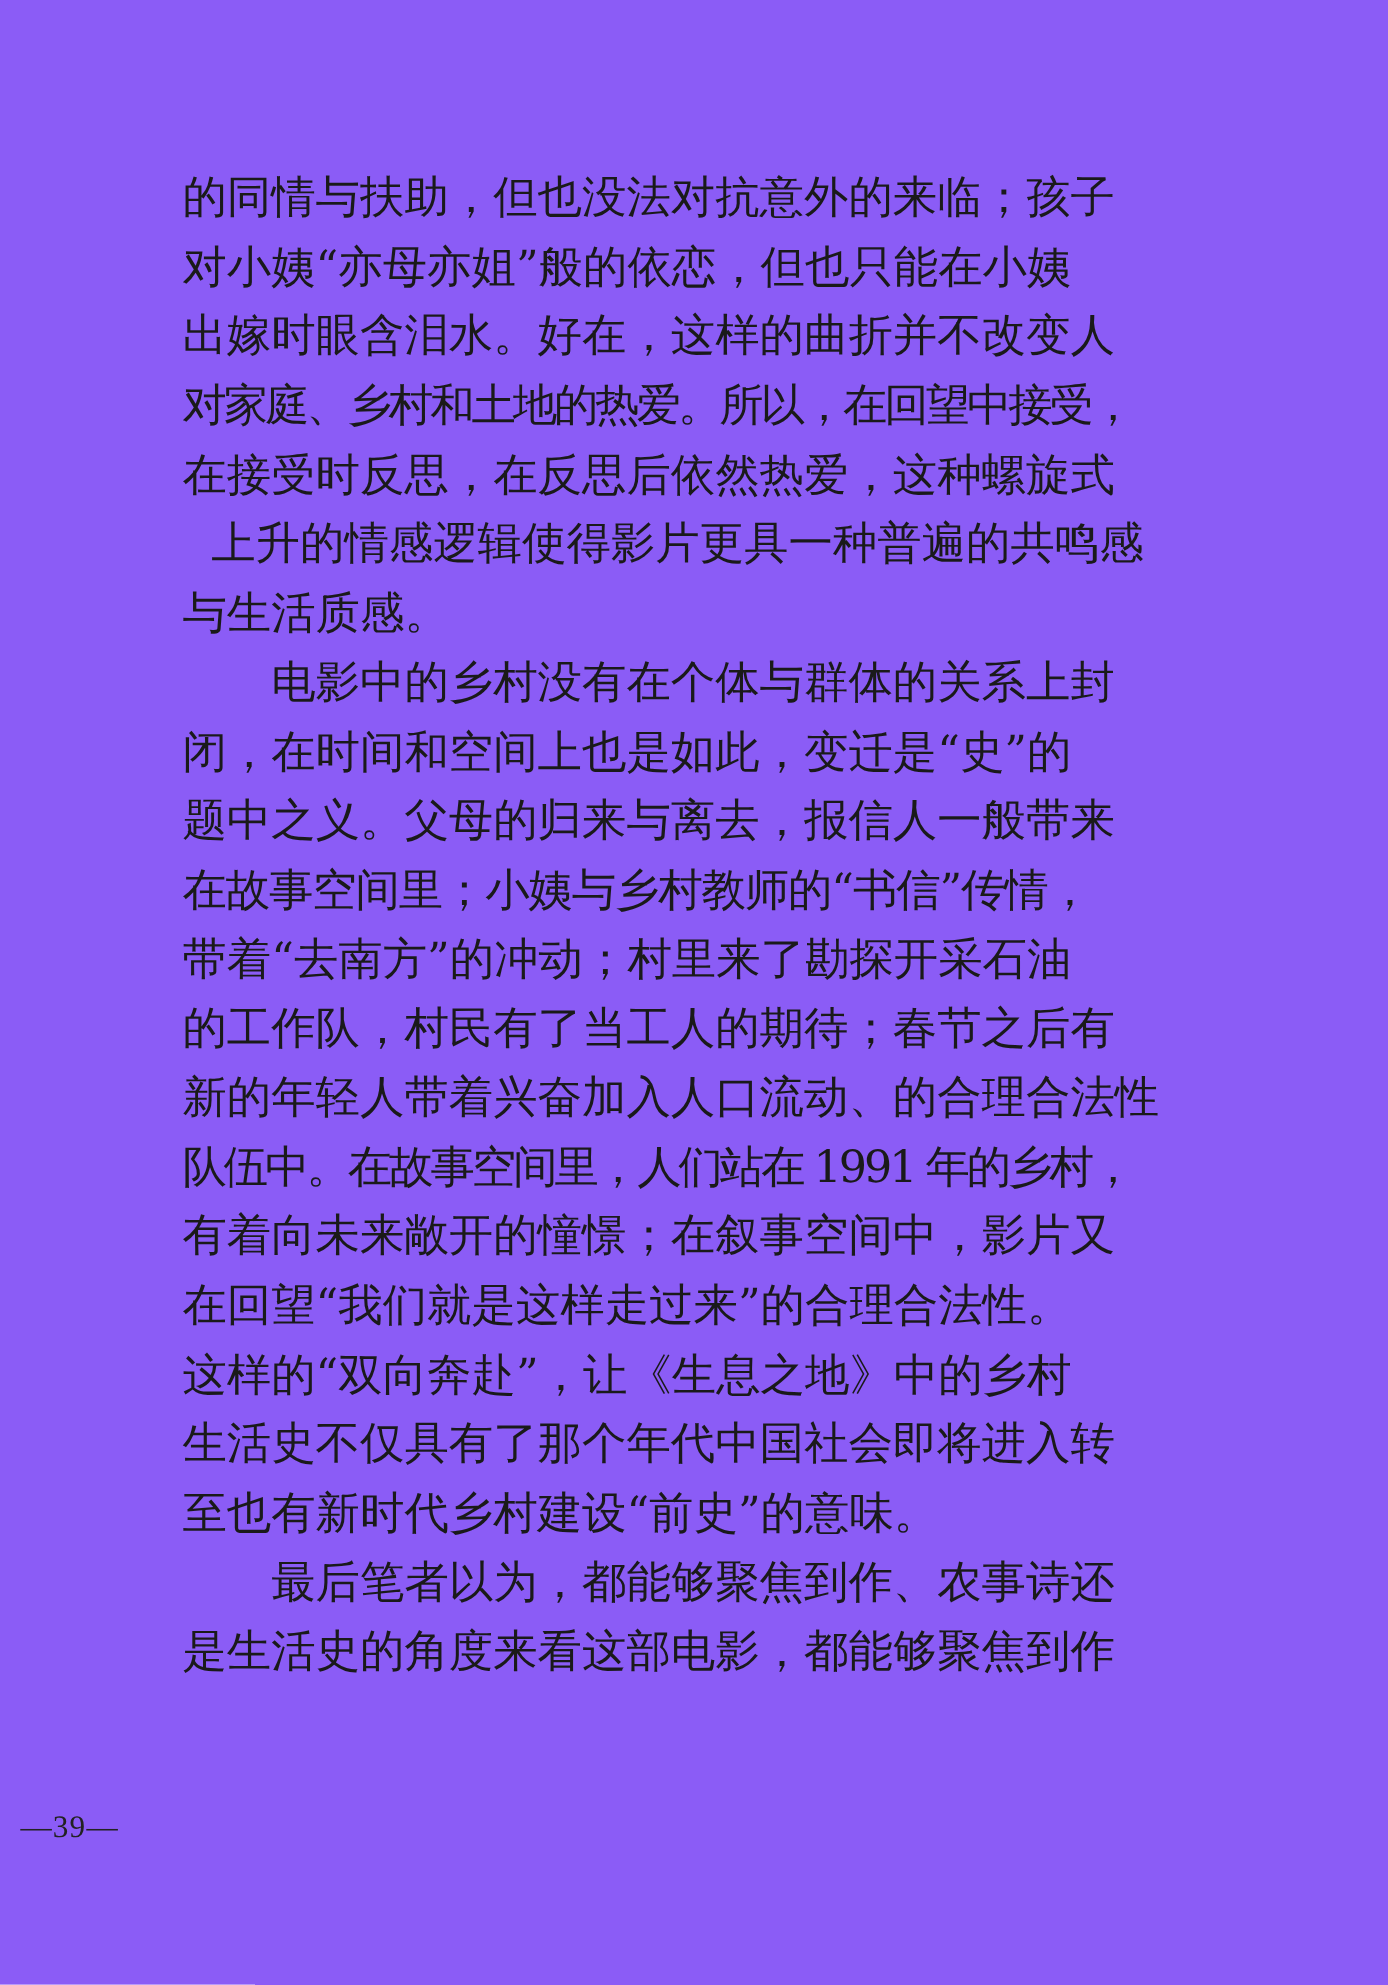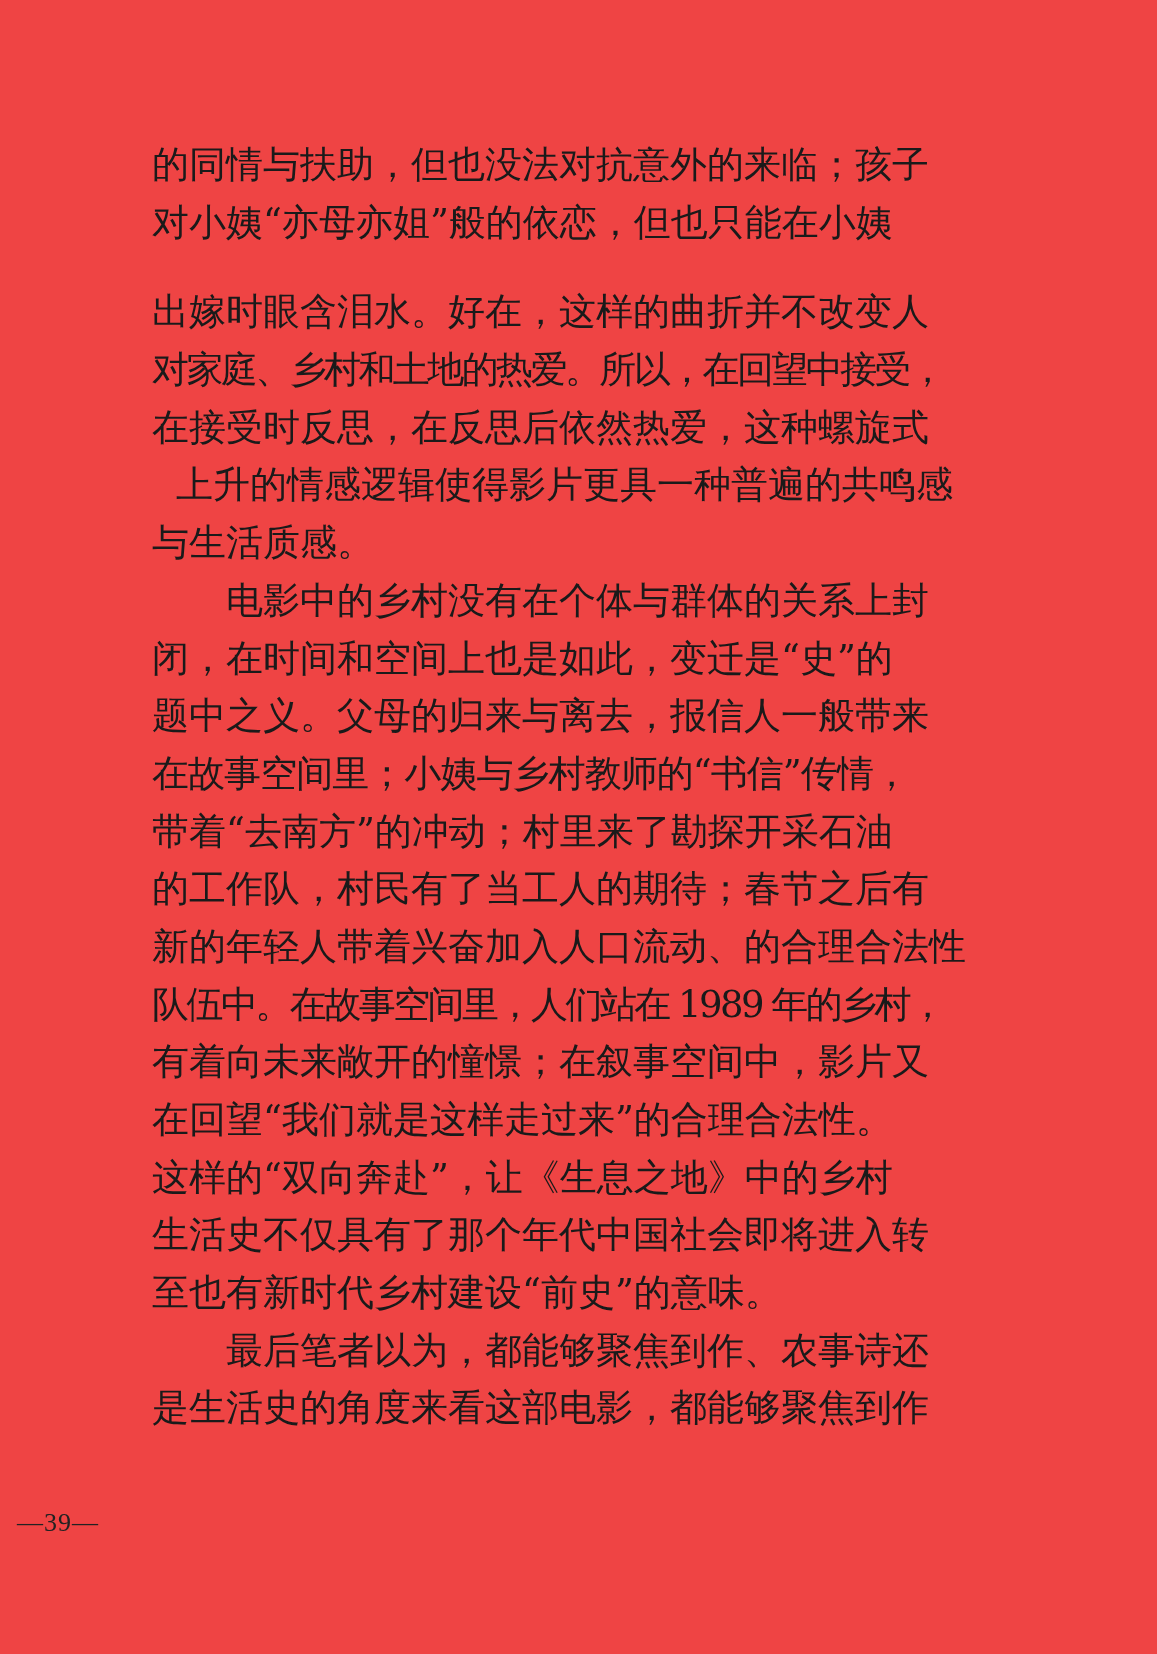--- a/index.html
+++ b/index.html
@@ -13,21 +13,21 @@
     position: relative;
     overflow: hidden;
     font-family: "DejaVu Serif", "Liberation Serif", serif;
     color: #1a1a1a;
   }
   .page {
     position: absolute;
     left: 0; top: 0;
     width: 1157px;
     height: 1654px;
-    background: #ef4444;
+    background: #8b5cf6;
   }
   .text-block {
     position: absolute;
     left: 152px;
     top: 136px;
     width: 794px;
   }
   .line {
     height: 57.7px;
     line-height: 57.7px;
@@ -58,34 +58,34 @@
   }
 </style>
 </head>
 <body>
 
 <div class="page">
   <div class="text-block">
 
     <div class="line" style="letter-spacing: 0px; text-align-last: left; text-align: left;">的同情与扶助，但也没法对抗意外的来临；孩子</div>
     <div class="line" style="letter-spacing: 0px; text-align-last: left; text-align: left;">对小姨“亦母亦姐”般的依恋，但也只能在小姨</div>
-    <div class="line" style="letter-spacing: 0px; text-align-last: left; text-align: left; margin-top: 32px;">出嫁时眼含泪水。好在，这样的曲折并不改变人</div>
+    <div class="line" style="letter-spacing: 0px; text-align-last: left; text-align: left;">出嫁时眼含泪水。好在，这样的曲折并不改变人</div>
     <div class="line" style="letter-spacing: -2.59091px; text-align-last: left; text-align: left;">对家庭、乡村和土地的热爱。所以，在回望中接受，</div>
     <div class="line" style="letter-spacing: 0px; text-align-last: left; text-align: left;">在接受时反思，在反思后依然热爱，这种螺旋式</div>
     <div class="line" style="letter-spacing: 0px; text-align-last: left; text-align: left; margin-left: 24px;">上升的情感逻辑使得影片更具一种普遍的共鸣感</div>
     <div class="line last">与生活质感。</div>
 
     <div class="line indent" style="letter-spacing: 0px; text-align-last: left; text-align: left;">电影中的乡村没有在个体与群体的关系上封</div>
     <div class="line" style="letter-spacing: 0px; text-align-last: left; text-align: left;">闭，在时间和空间上也是如此，变迁是“史”的</div>
     <div class="line" style="letter-spacing: 0px; text-align-last: left; text-align: left;">题中之义。父母的归来与离去，报信人一般带来</div>
     <div class="line" style="letter-spacing: -0.947443px; text-align-last: left; text-align: left;">在故事空间里；小姨与乡村教师的“书信”传情，</div>
     <div class="line" style="letter-spacing: 0px; text-align-last: left; text-align: left;">带着“去南方”的冲动；村里来了勘探开采石油</div>
     <div class="line" style="letter-spacing: 0px; text-align-last: left; text-align: left;">的工作队，村民有了当工人的期待；春节之后有</div>
     <div class="line" style="letter-spacing: 0px; text-align-last: left; text-align: left;">新的年轻人带着兴奋加入人口流动、的合理合法性</div>
-    <div class="line" style="letter-spacing: -2.5475px; text-align-last: left; text-align: left;">队伍中。在故事空间里，人们站在 1989 年的乡村，</div>
+    <div class="line" style="letter-spacing: -2.5475px; text-align-last: left; text-align: left;">队伍中。在故事空间里，人们站在 1991 年的乡村，</div>
     <div class="line" style="letter-spacing: 0px; text-align-last: left; text-align: left;">有着向未来敞开的憧憬；在叙事空间中，影片又</div>
     <div class="line" style="letter-spacing: 0px; text-align-last: left; text-align: left;">在回望“我们就是这样走过来”的合理合法性。</div>
     <div class="line" style="letter-spacing: 0px; text-align-last: left; text-align: left;">这样的“双向奔赴”，让《生息之地》中的乡村</div>
     <div class="line" style="letter-spacing: 0px; text-align-last: left; text-align: left;">生活史不仅具有了那个年代中国社会即将进入转</div>
     <div class="line last">至也有新时代乡村建设“前史”的意味。</div>
 
     <div class="line indent" style="letter-spacing: 0px; text-align-last: left; text-align: left;">最后笔者以为，都能够聚焦到作、农事诗还</div>
     <div class="line" style="letter-spacing: 0px; text-align-last: left; text-align: left;">是生活史的角度来看这部电影，都能够聚焦到作</div>
 
   </div>

